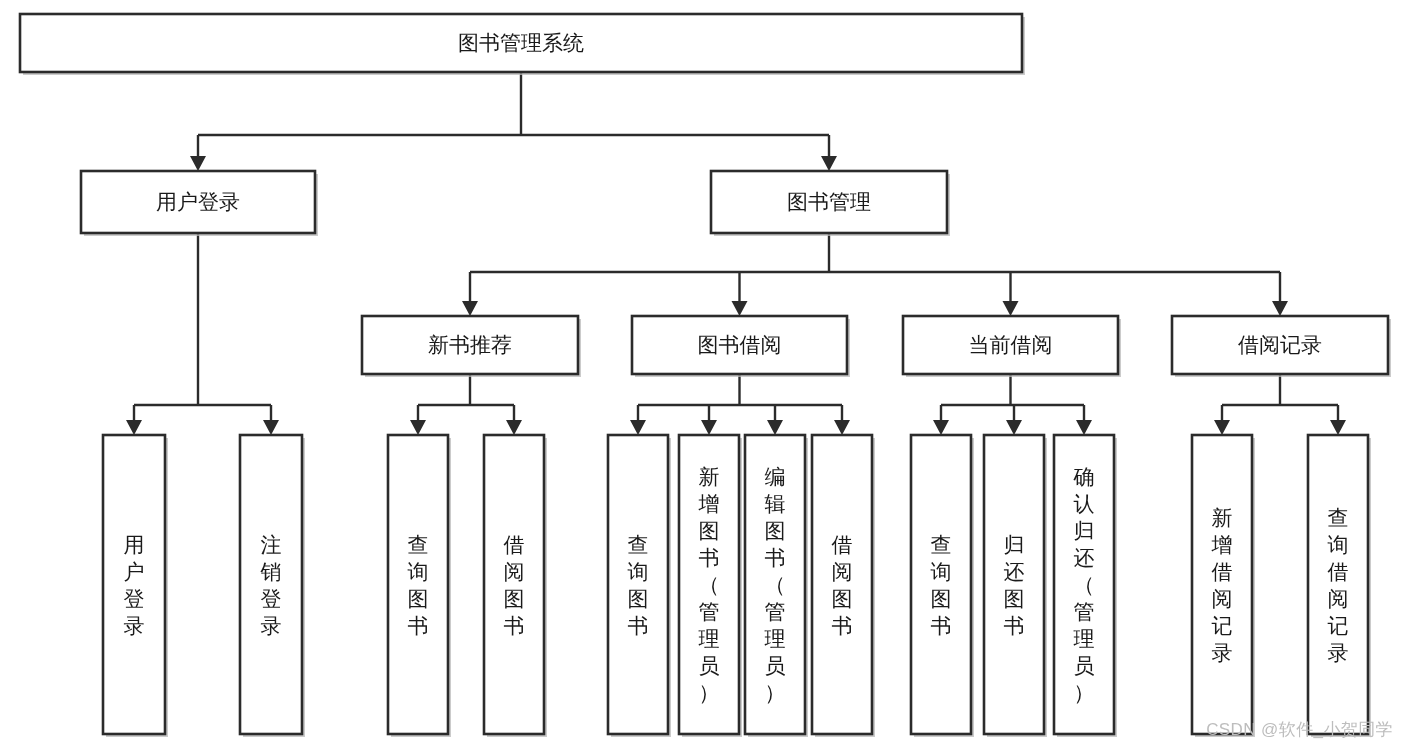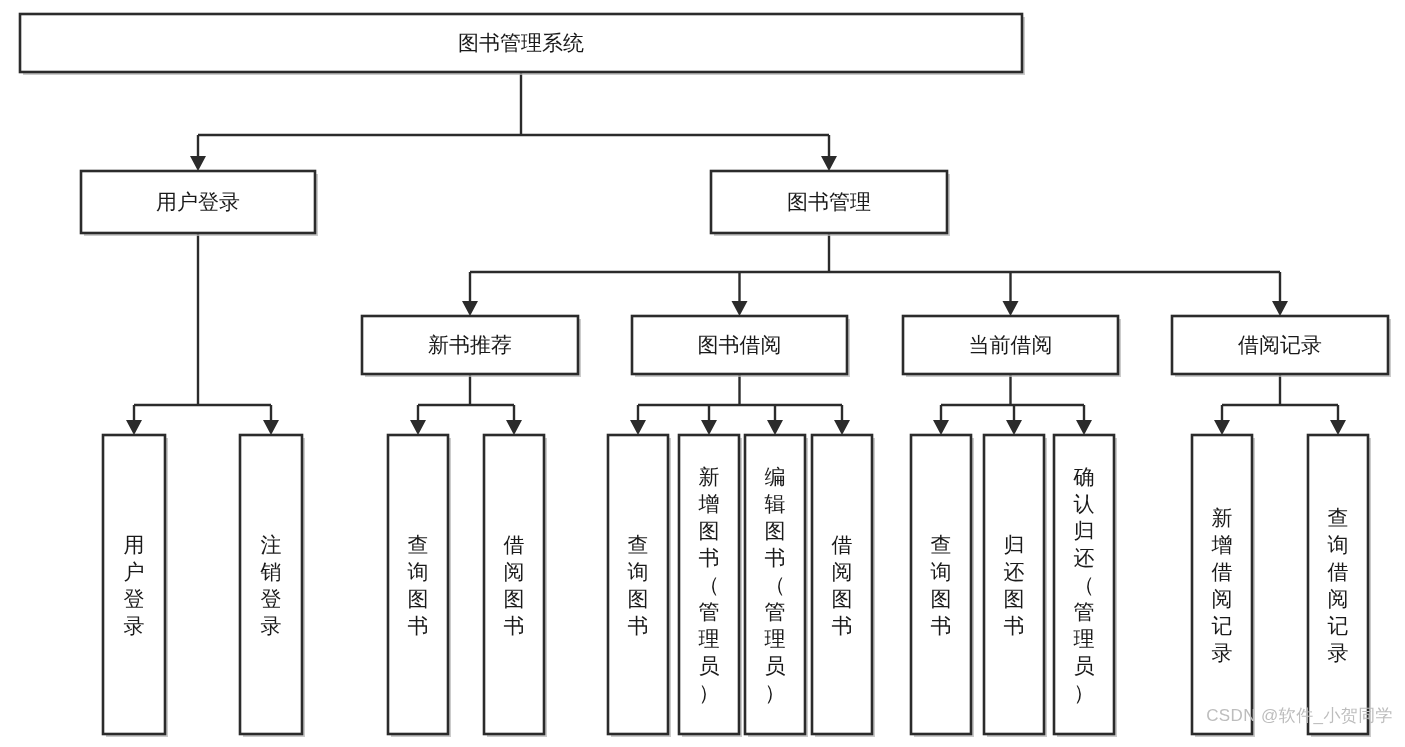--- a/index.html
+++ b/index.html
@@ -52,21 +52,21 @@
   }
   .node-label-vertical {
     font-family: "Liberation Sans", "DejaVu Sans", sans-serif;
     font-size: 21px;
     fill: #1a1a1a;
     text-anchor: middle;
   }
   .watermark {
     position: absolute;
     right: 12px;
-    bottom: 20px;
+    bottom: 6px;
     font-family: "Liberation Sans", "DejaVu Sans", sans-serif;
     font-size: 17px;
     color: #bdbdbd;
     letter-spacing: 0.4px;
     white-space: nowrap;
     user-select: none;
   }
 </style>
 </head>
 <body>

